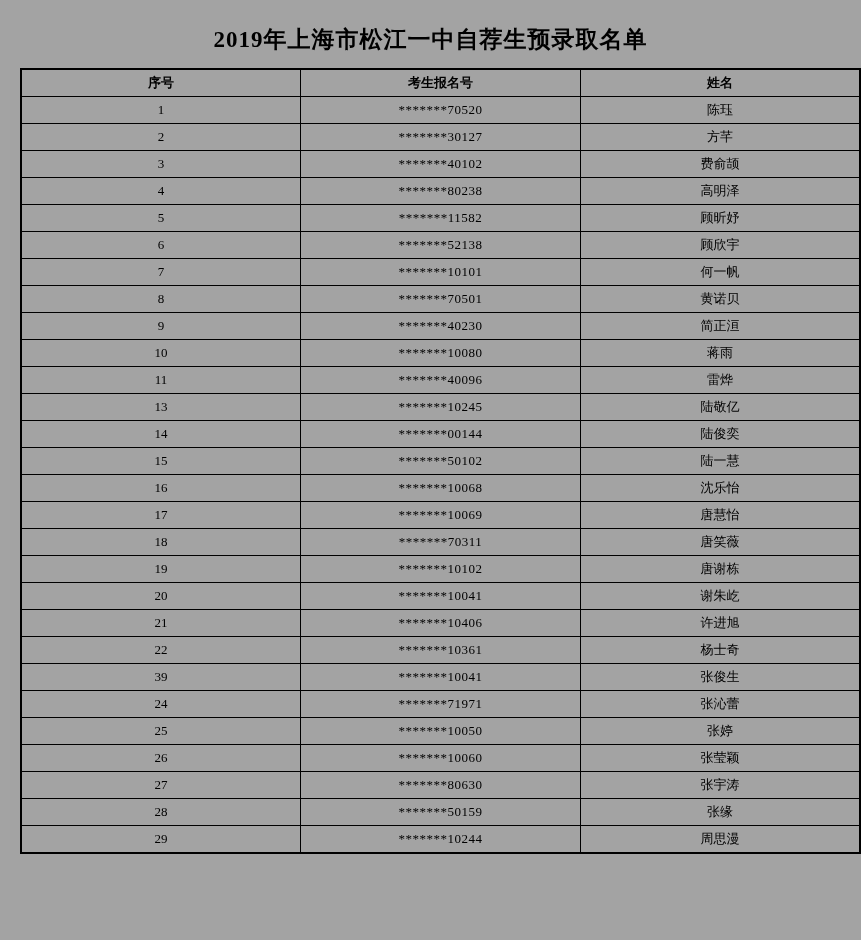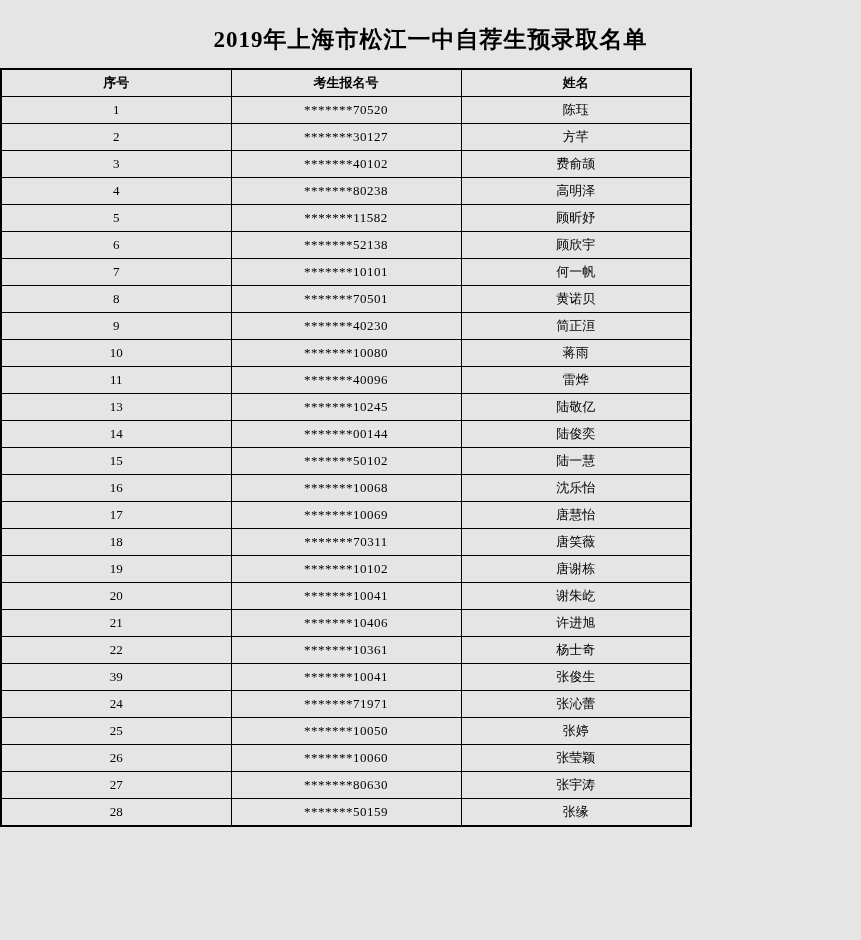--- a/index.html
+++ b/index.html
@@ -8,37 +8,37 @@
     background: #ffffff;
     width: 861px;
     height: 940px;
     font-family: "Liberation Serif", "DejaVu Serif", serif;
     color: #000000;
   }
   .page {
     width: 861px;
     height: 940px;
     overflow: hidden;
-    background: #e5e5e5;
+    background: #a3a3a3;
   }
   .page-title {
     text-align: center;
     font-size: 23px;
     font-weight: bold;
     letter-spacing: 1px;
     margin: 0;
     padding-top: 24px;
     padding-bottom: 13px;
     font-family: "Liberation Serif", "DejaVu Serif", serif;
   }
   table.roster {
     border-collapse: collapse;
     table-layout: fixed;
-    width: 692px;
-    margin-left: 0;
+    width: 841px;
+    margin-left: 20px;
     border: 2px solid #000000;
   }
   table.roster col { width: 33.33%; }
   table.roster th,
   table.roster td {
     border: 1px solid #000000;
     height: 26px;
     line-height: 26px;
     text-align: center;
     vertical-align: middle;
@@ -235,18 +235,23 @@
     <td class="reg-cell">*******80630</td>
     <td class="name-cell">张宇涛</td>
   </tr>
 
   <tr>
     <td class="no-cell">28</td>
     <td class="reg-cell">*******50159</td>
     <td class="name-cell">张缘</td>
   </tr>
 
+  <tr>
+    <td class="no-cell">29</td>
+    <td class="reg-cell">*******10244</td>
+    <td class="name-cell">周思漫</td>
+  </tr>
 
 
 </tbody>
   </table>
 
 </div>
 
 </body></html>

